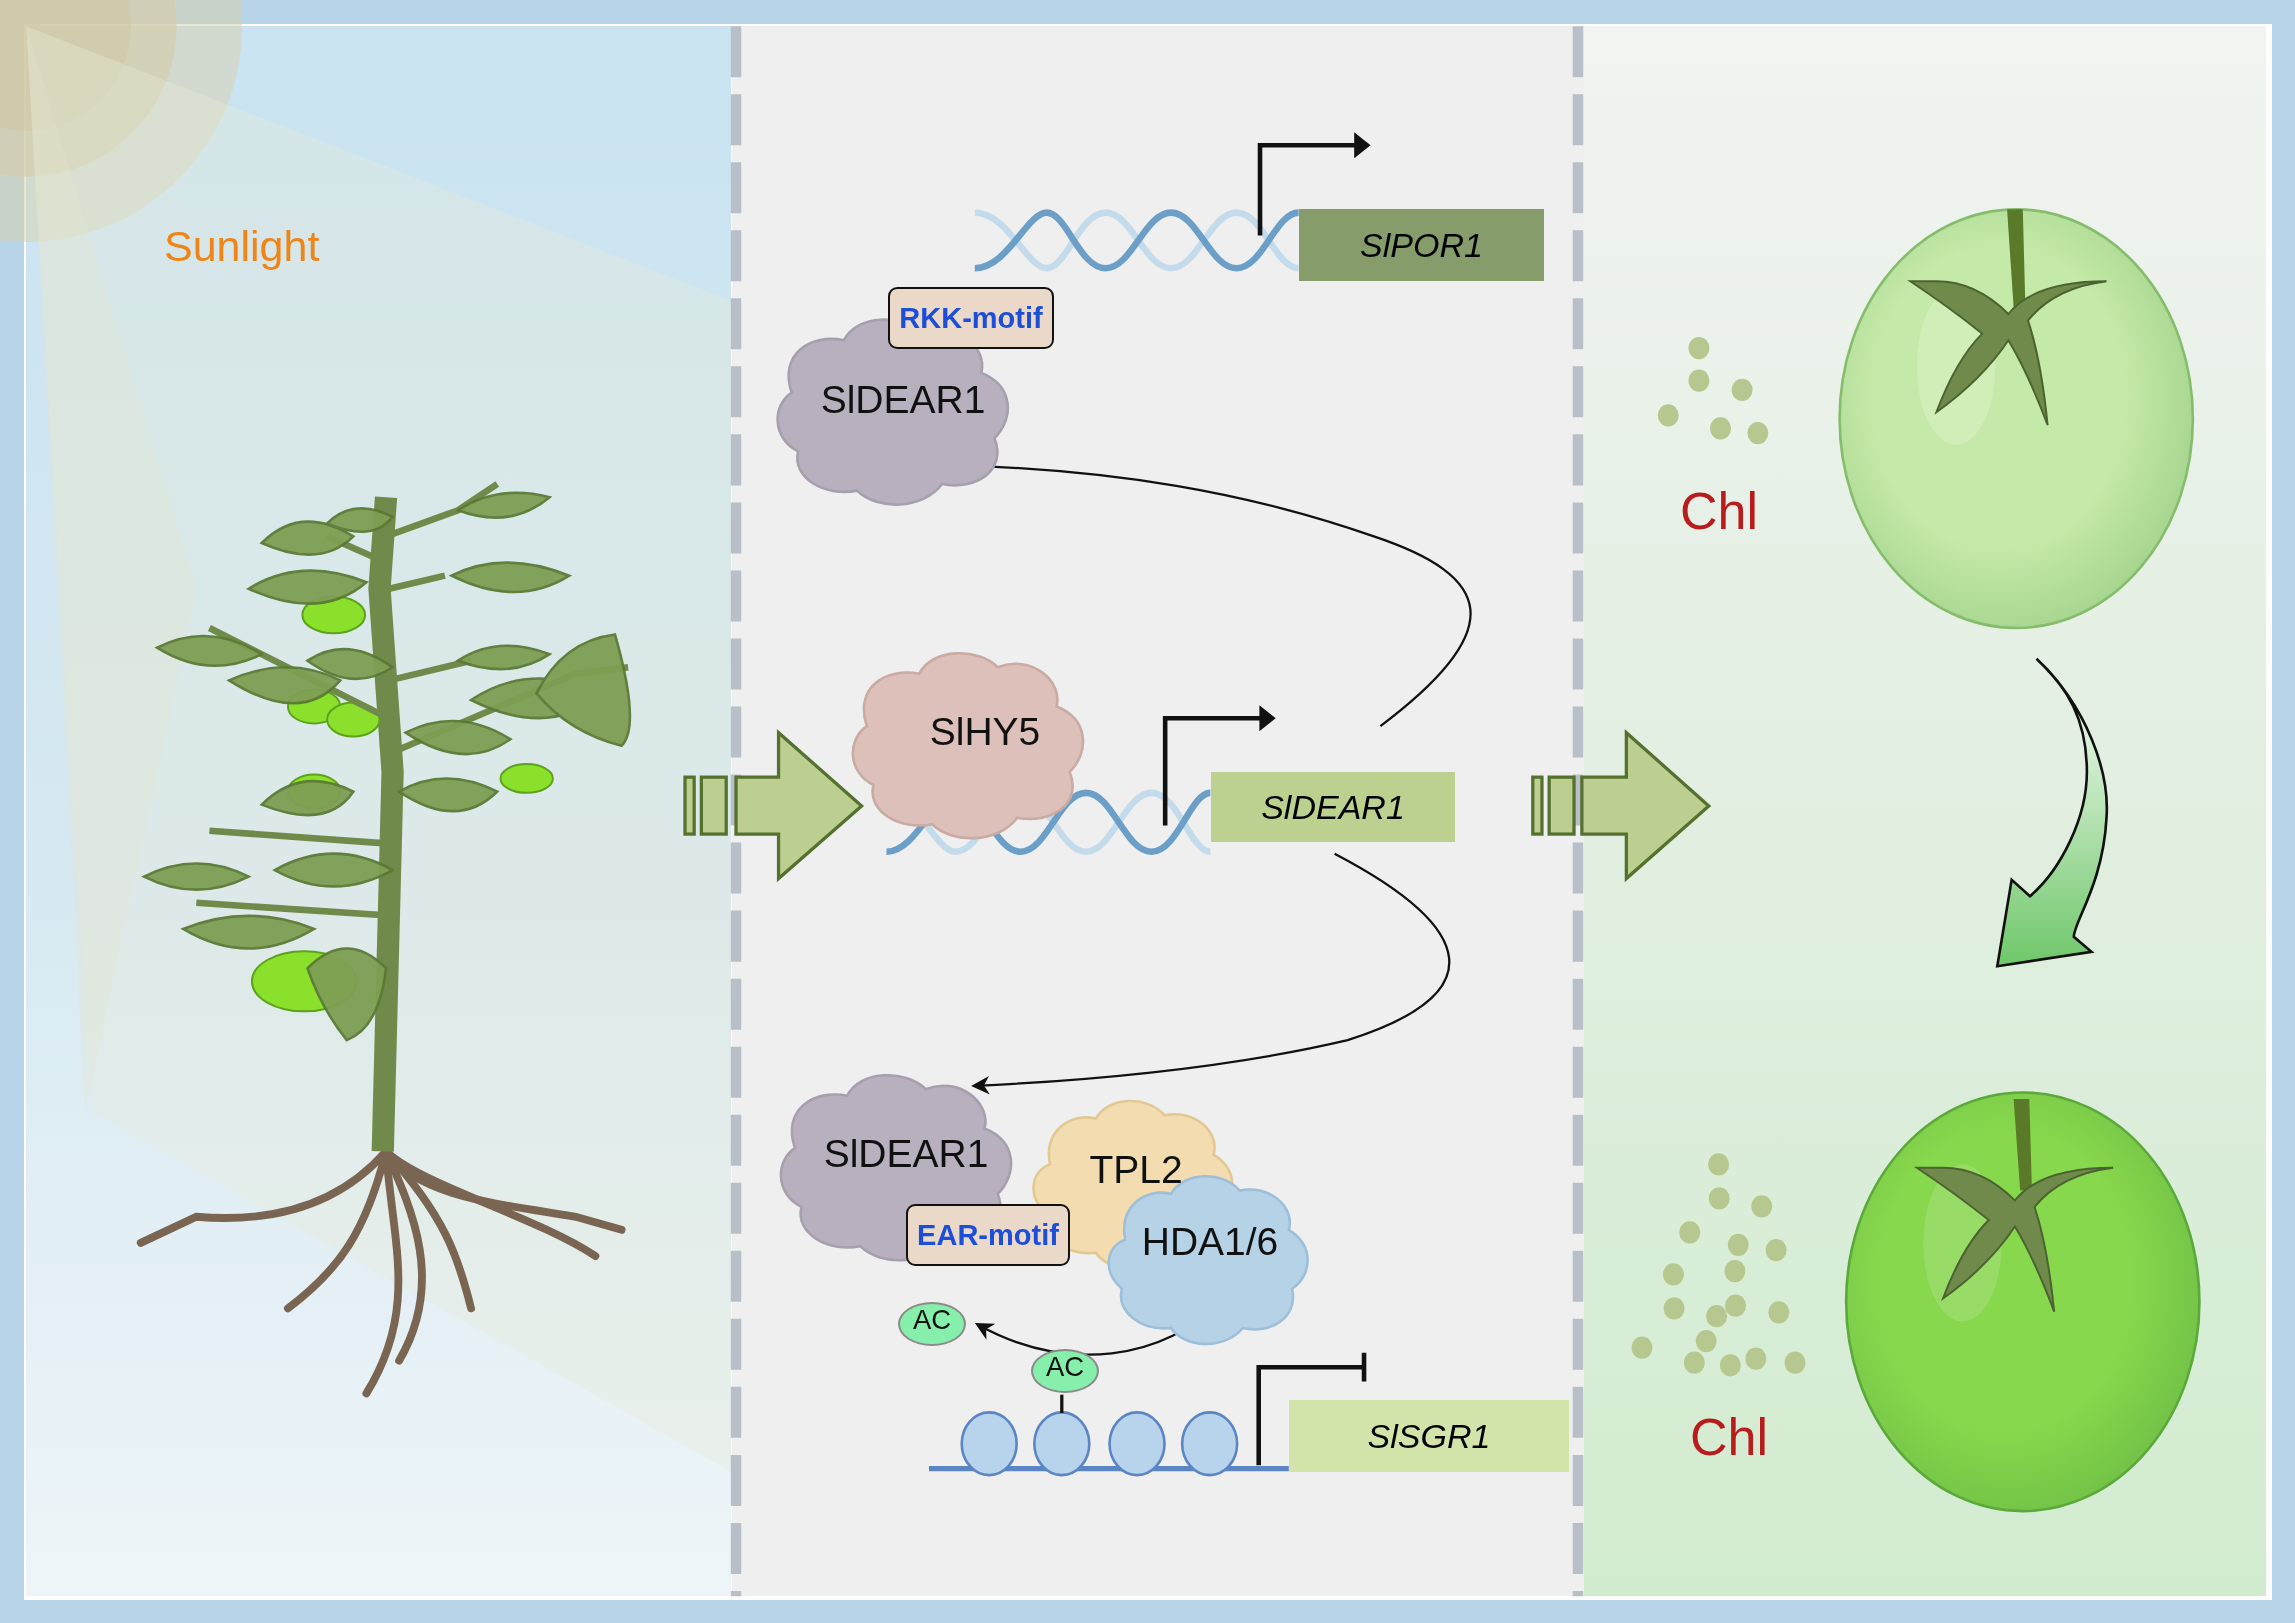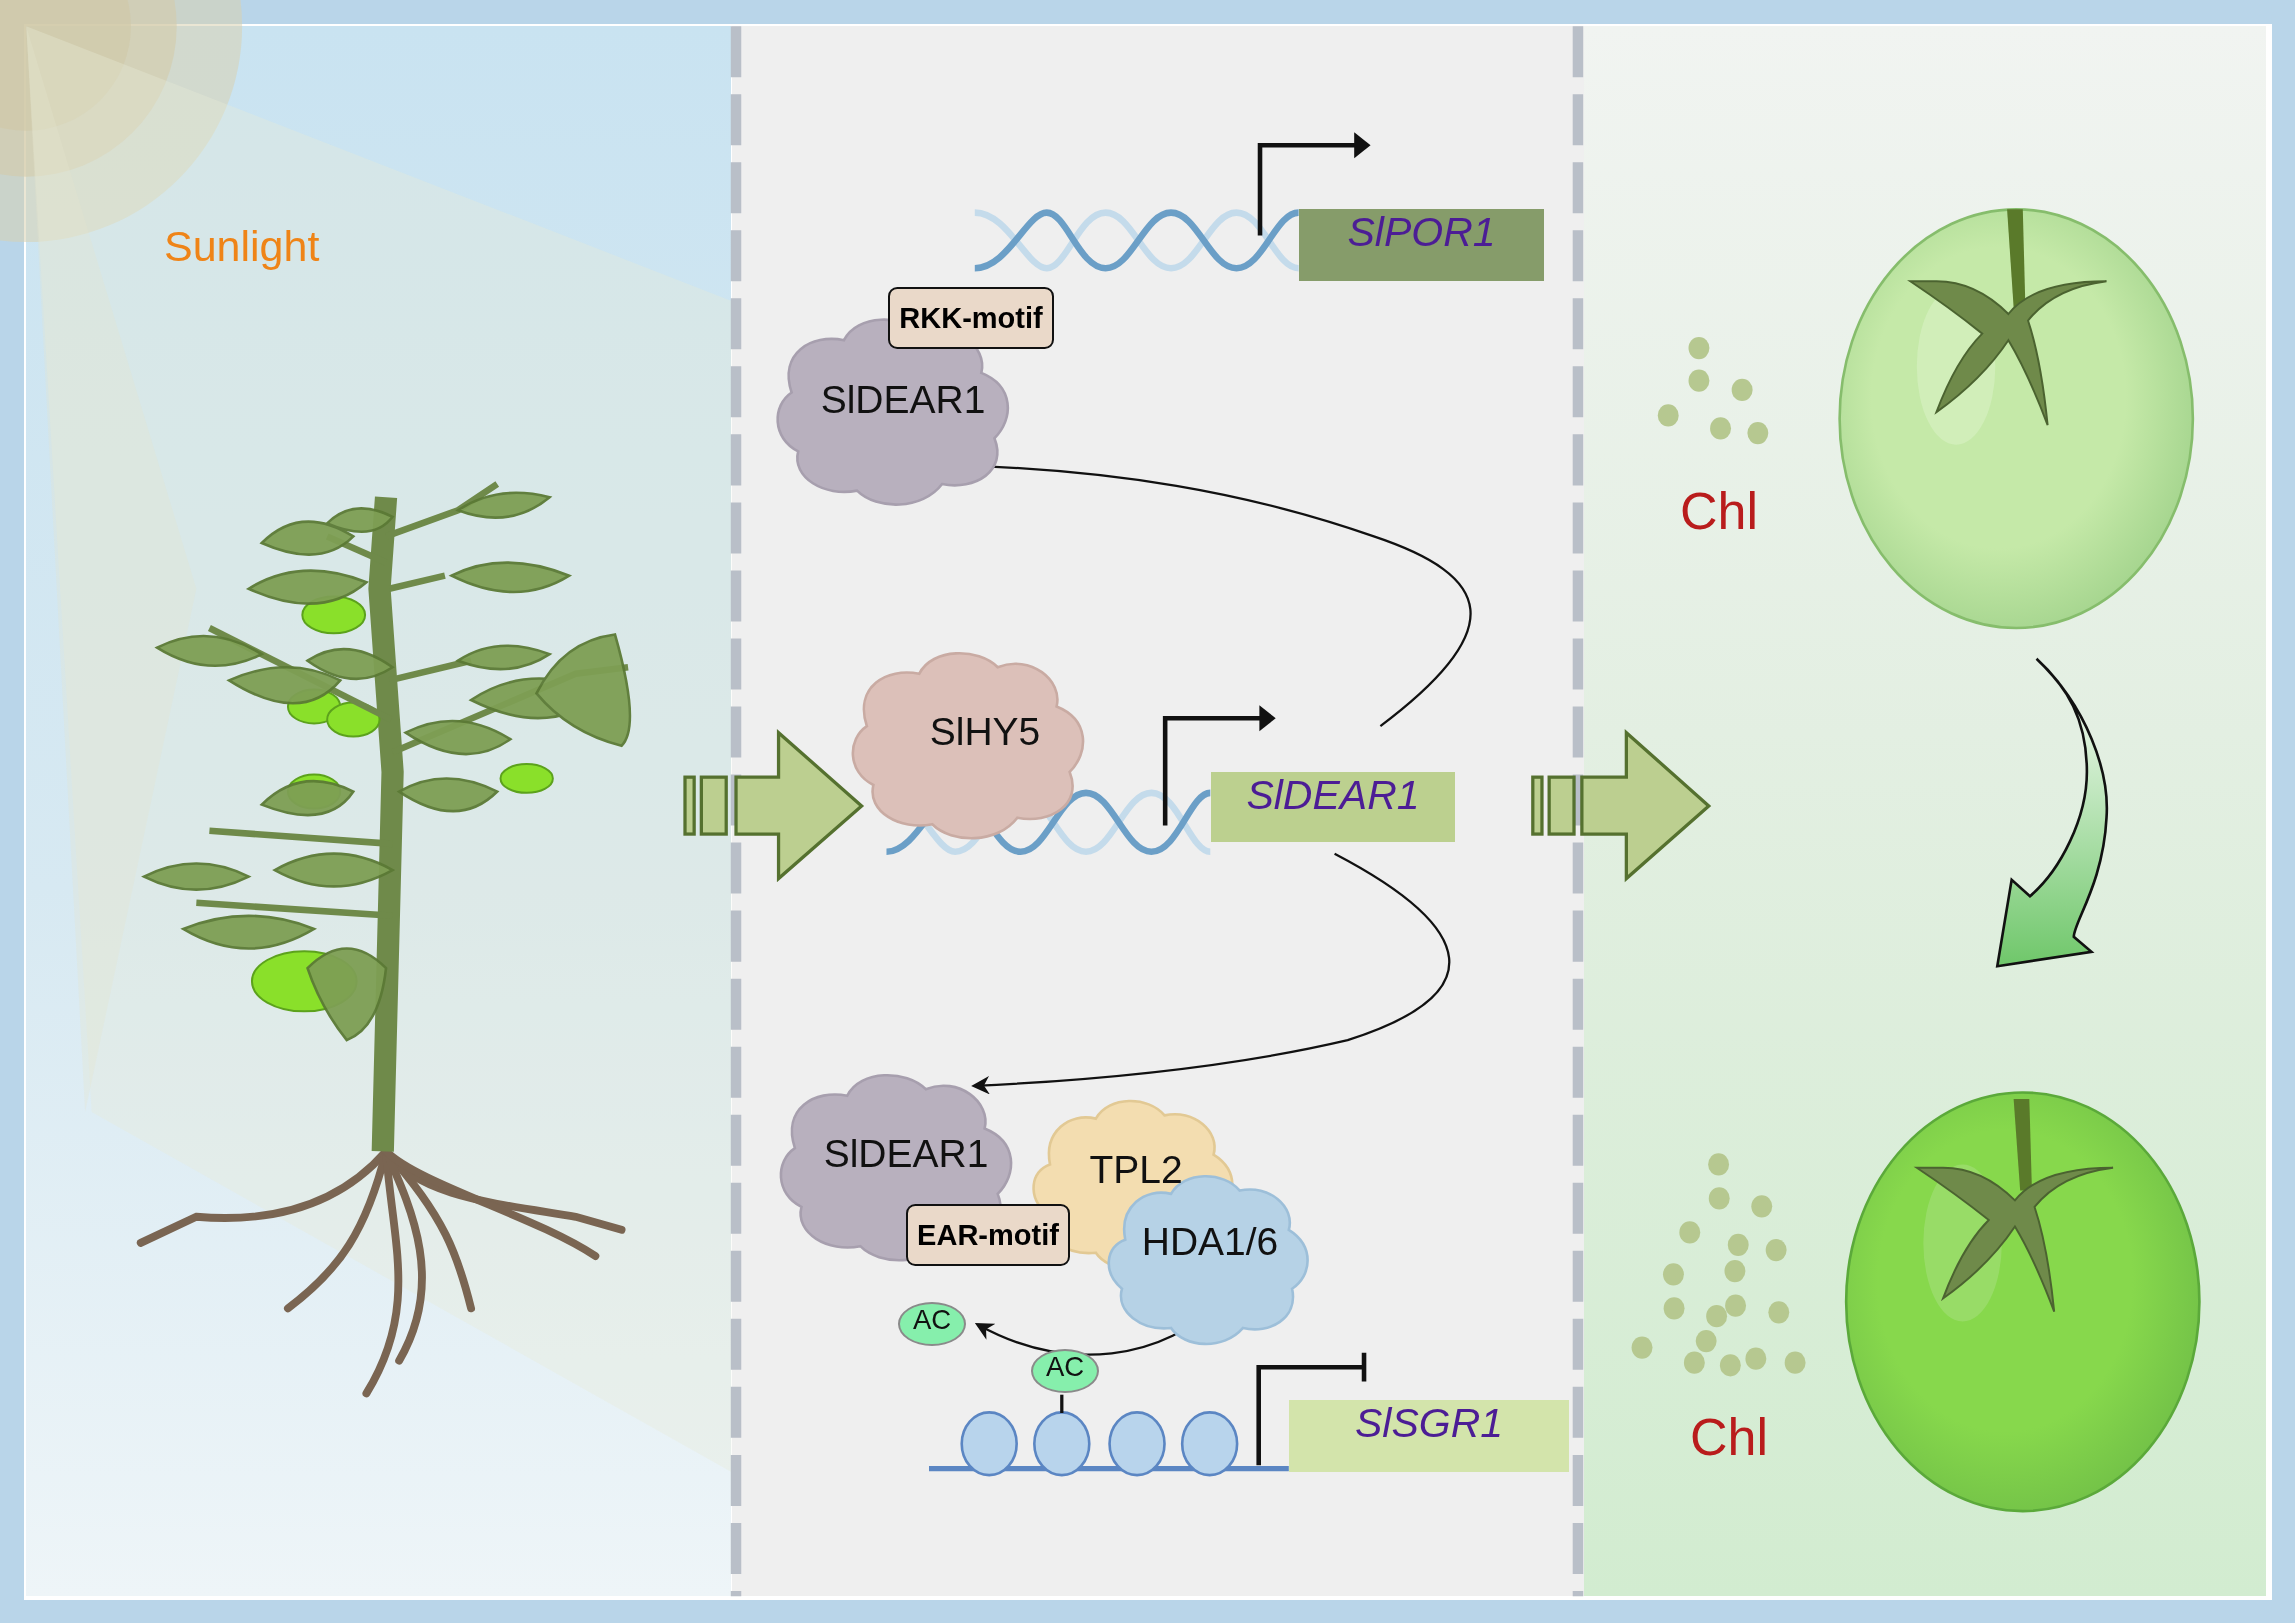--- a/index.html
+++ b/index.html
@@ -5,23 +5,23 @@
   html, body { margin:0; padding:0; }
   body { width:2295px; height:1623px; background:#b9d5e9; position:relative; overflow:hidden; font-family:"Liberation Sans", sans-serif; }
   .frame { position:absolute; left:23.6px; top:23.6px; width:2248px; height:1576px; background:#ffffff; }
   .panel { position:absolute; top:26px; height:1570px; }
   .panel-left { left:26px; width:705px; background:linear-gradient(180deg,#c9e3f1 0%,#d7e9f2 55%,#eef5f8 100%); overflow:hidden; }
   .panel-mid { left:732px; width:852px; background:#efefef; }
   .panel-right { left:1584px; width:682px; background:linear-gradient(180deg,#f1f4f1 0%,#e3efe2 45%,#d2ecd0 100%); }
   svg.layer { position:absolute; left:0; top:0; width:2295px; height:1623px; }
   .lbl { position:absolute; white-space:nowrap; color:#111; }
   .sunlight { left:164px; top:222px; font-size:43px; color:#ef8417; }
-  .gene { position:absolute; display:flex; justify-content:center; font-style:italic; font-size:41px; color:#4c1d95; }
+  .gene { position:absolute; display:flex; align-items:center; justify-content:center; font-style:italic; font-size:34px; color:#000000; }
   .protein-lbl { position:absolute; font-size:39px; color:#111; text-align:center; }
-  .motif { position:absolute; border:2.6px solid #111; border-radius:9.2px; background:#ead9c9; font-weight:bold; font-size:29px; display:flex; align-items:center; justify-content:center; color:#000000; box-sizing:border-box; }
+  .motif { position:absolute; border:2.6px solid #111; border-radius:9.2px; background:#ead9c9; font-weight:bold; font-size:29px; display:flex; align-items:center; justify-content:center; color:#1d4ed8; box-sizing:border-box; }
   .ac { position:absolute; width:68px; height:44px; border-radius:50%; background:#86efac; border:2.6px solid #8a8a8a; box-sizing:border-box; display:flex; align-items:flex-start; justify-content:center; font-size:27.5px; color:#111; }
   .chl { position:absolute; font-size:52px; color:#b91c1c; }
 </style>
 </head>
 <body>
 
 <div class="frame"></div>
 <div class="panel panel-left"></div>
 <div class="panel panel-mid"></div>
 <div class="panel panel-right"></div>

